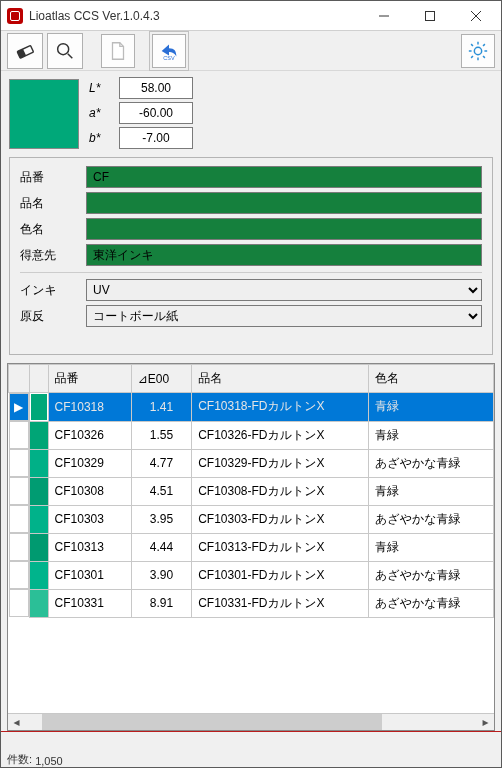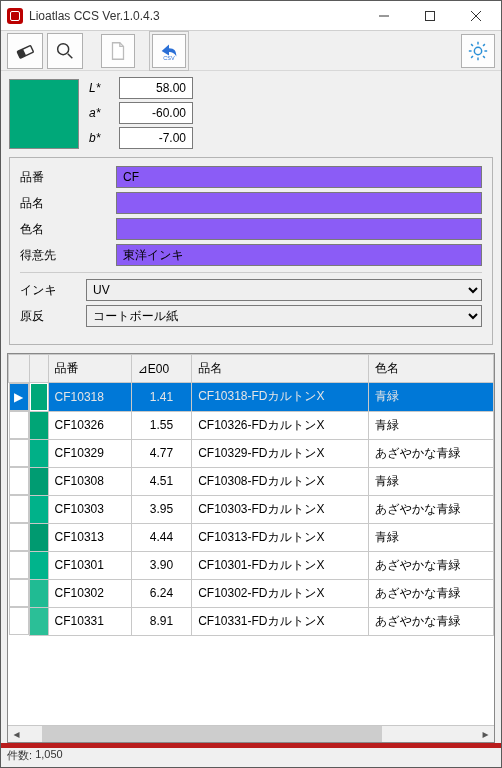--- a/index.html
+++ b/index.html
@@ -17,46 +17,46 @@
   .tbtn svg{width:22px;height:22px;}
   .toolbar .spacer{flex:1;}
   .group-csv{border:1px solid #c0c0c0;padding:2px;display:flex;gap:2px;}
 
   .upper { padding:6px 8px 4px 8px; display:flex; flex-direction:column; gap:0;}
   .lab-row { display:flex; align-items:flex-start; gap:10px; margin-bottom:6px;}
   .swatch { width:70px; height:70px; border:1px solid #888; background:#00a879; margin-top:2px;}
   .lab-fields { display:flex; flex-direction:column; gap:3px;}
   .lab-fields .fr{display:flex;align-items:center;gap:6px;}
   .lab-fields label{width:24px;text-align:left;font-style:italic;}
-  .lab-fields input{width:74px;height:22px;border:1px solid #7a7a7a;background:#fff;text-align:right;padding:0 6px;font-size:12px;}
+  .lab-fields input{width:74px;height:22px;border:1px solid #7a7a7a;background:#fff;text-align:center;padding:0 6px;font-size:12px;}
 
   .form-block{border:1px solid #b4b4b4;background:#f0f0f0;padding:8px 10px 10px 10px;margin-top:2px;}
   .form-block .fr{display:flex;align-items:center;margin-bottom:4px;gap:8px;}
   .form-block label{width:58px;}
-  .form-block input[type=text]{flex:1;height:22px;border:1px solid #7a7a7a;background:#8b5cf6;padding:0 6px;font-size:12px;margin-left:30px;}
+  .form-block input[type=text]{flex:1;height:22px;border:1px solid #7a7a7a;background:#15803d;padding:0 6px;font-size:12px;}
   .form-block select{flex:1;height:22px;border:1px solid #7a7a7a;background:#efefef;padding:0 2px;font-size:12px;}
   .form-block hr{border:none;border-top:1px solid #ccc;margin:6px 0;}
 
   .grid-wrap{flex:1;margin:4px 6px 0 6px;border:1px solid #888;background:#fff;display:flex;flex-direction:column;overflow:hidden;}
   .grid-scroll{flex:1;overflow:auto;}
   table.grid{border-collapse:collapse;width:100%;table-layout:fixed;}
   table.grid th, table.grid td{border:1px solid #c8c8c8;height:28px;padding:0 6px;white-space:nowrap;overflow:hidden;text-overflow:ellipsis;text-align:left;}
   table.grid th{background:#f0f0f0;font-weight:normal;position:sticky;top:0;}
   table.grid td.num{text-align:center;}
   table.grid td.sw{padding:0;}
   table.grid td.sw div{width:100%;height:100%;}
   col.csel{width:20px;} col.csw{width:18px;} col.cpn{width:80px;} col.cde{width:58px;} col.cnm{width:170px;} col.ccn{width:120px;}
   tr.selected td{background:#0078d7;color:#e5e5e5;}
   tr.selected td.sw div{outline:1px solid #fff;outline-offset:-1px;}
   .rowsel{display:flex;align-items:center;justify-content:center;color:#555;}
   tr.selected .rowsel{color:#fff;}
   .hscroll{height:17px;background:#f0f0f0;border-top:1px solid #c8c8c8;display:flex;align-items:center;}
   .hscroll .thumb{height:100%;width:70%;background:#cdcdcd;margin-left:17px;}
   .hscroll .arr{width:17px;height:17px;display:flex;align-items:center;justify-content:center;color:#555;}
-  .status{height:24px;border-top:5px solid #b91c1c;background:#f0f0f0;padding:0 6px;display:flex;align-items:flex-start;font-size:11px;color:#333;}
+  .status{height:36px;border-top:1px solid #b91c1c;background:#f0f0f0;padding:0 6px;display:flex;align-items:flex-end;font-size:11px;color:#333;}
 </style>
 </head>
 <body>
 
 <div class="window">
 
   <div class="titlebar">
     <span class="icon-app"></span>
     <span class="title">Lioatlas CCS Ver.1.0.4.3</span>
     <div class="winbtn">
@@ -152,21 +152,21 @@
         </div>
       <div class="fr">
           <label>得意先</label>
           <input type="text" value="東洋インキ" style="">
         </div>
       <hr>
       <div class="fr">
           <label>インキ</label>
           <select><option>UV</option></select>
         </div>
-      <div class="fr" style="margin-bottom:7px">
+      <div class="fr" style="margin-bottom:17px">
           <label>原反</label>
           <select><option>コートボール紙</option></select>
         </div>
     </div>
   </div>
 
   <div class="grid-wrap">
     <div class="grid-scroll">
       <table class="grid">
         <colgroup>
@@ -254,30 +254,20 @@
                 <div style="background:#00b48c"></div>
               </td>
               <td>CF10301</td>
               <td class="num">3.90</td>
               <td>CF10301-FDカルトンX</td>
               <td>あざやかな青緑</td>
             </tr>
             <tr>
               <td class="rowsel"></td>
               <td class="sw">
-                <div style="background:#20bb93"></div>
-              </td>
-              <td>CF10302</td>
-              <td class="num">6.24</td>
-              <td>CF10302-FDカルトンX</td>
-              <td>あざやかな青緑</td>
-            </tr>
-            <tr>
-              <td class="rowsel"></td>
-              <td class="sw">
                 <div style="background:#2bbf97"></div>
               </td>
               <td>CF10331</td>
               <td class="num">8.91</td>
               <td>CF10331-FDカルトンX</td>
               <td>あざやかな青緑</td>
             </tr>
           </tbody>
       </table>
     </div>

